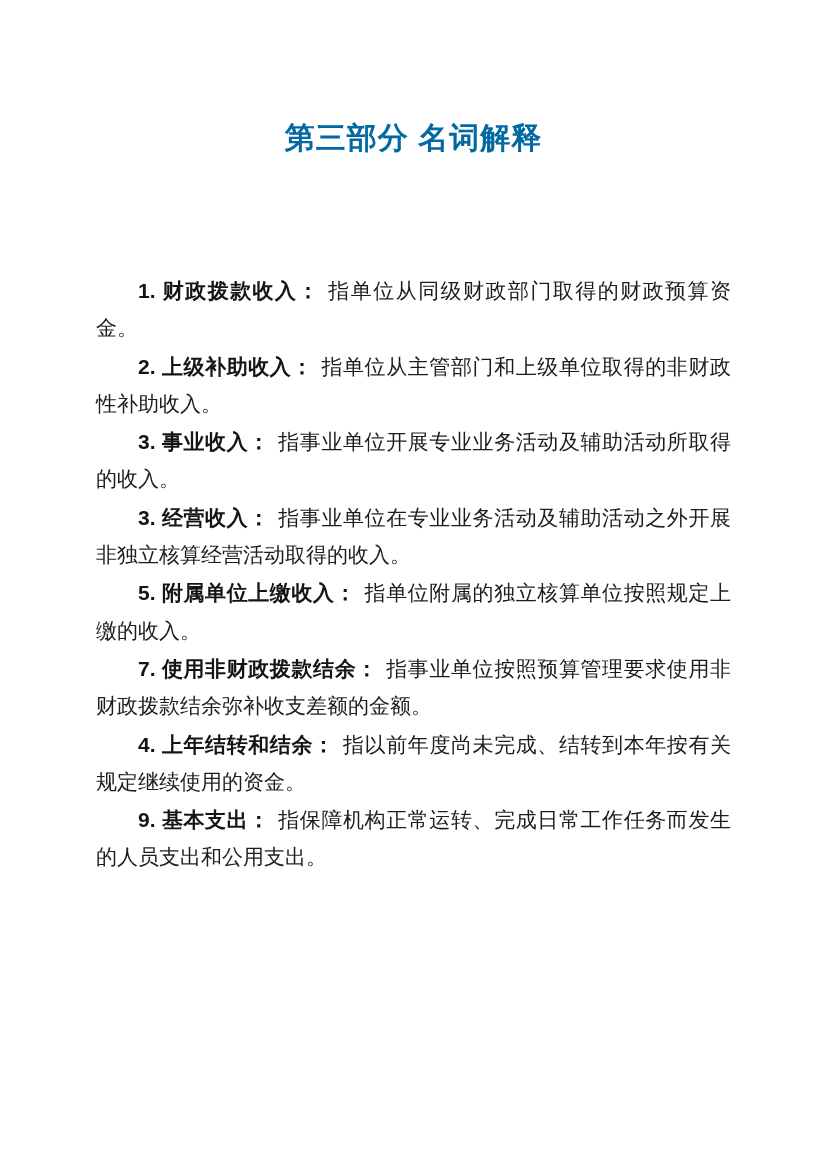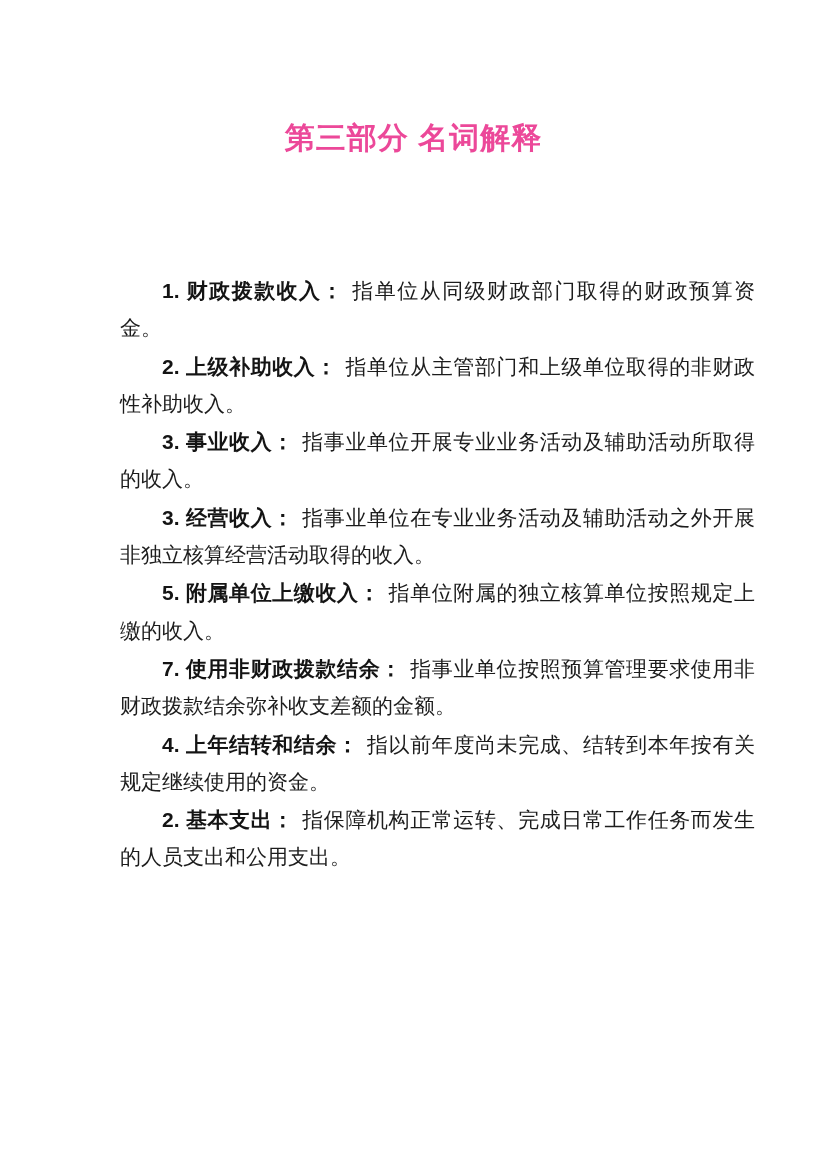--- a/index.html
+++ b/index.html
@@ -19,31 +19,30 @@
   .doc-title {
     position: absolute;
     top: 118px;
     left: 0;
     width: 100%;
     text-align: center;
     font-family: "Liberation Sans", "DejaVu Sans", sans-serif;
     font-weight: bold;
     font-size: 30px;
     letter-spacing: 1px;
-    color: #ec4899;
+    color: #0369a1;
   }
   .content {
     position: absolute;
     top: 272px;
     left: 96px;
     width: 635px;
     font-size: 21px;
     line-height: 37.3px;
     text-align: justify;
-    margin-left: 24px;
   }
   .para {
     margin: 0;
     padding: 0;
     text-indent: 42px;
   }
   .term {
     font-family: "Liberation Sans", "DejaVu Sans", sans-serif;
     font-weight: bold;
     color: #141414;
@@ -70,17 +69,17 @@
   <div class="doc-title">第三部分 名词解释</div>
 
   <div class="content">
     <p class="para"><span class="term">1. 财政拨款收入：</span><span class="def">指单位从同级财政部门取得的财政预算资金。</span></p>
     <p class="para"><span class="term">2. 上级补助收入：</span><span class="def">指单位从主管部门和上级单位取得的非财政性补助收入。</span></p>
     <p class="para"><span class="term">3. 事业收入：</span><span class="def">指事业单位开展专业业务活动及辅助活动所取得的收入。</span></p>
     <p class="para"><span class="term">3. 经营收入：</span><span class="def">指事业单位在专业业务活动及辅助活动之外开展非独立核算经营活动取得的收入。</span></p>
     <p class="para"><span class="term">5. 附属单位上缴收入：</span><span class="def">指单位附属的独立核算单位按照规定上缴的收入。</span></p>
     <p class="para"><span class="term">7. 使用非财政拨款结余：</span><span class="def">指事业单位按照预算管理要求使用非财政拨款结余弥补收支差额的金额。</span></p>
     <p class="para"><span class="term">4. 上年结转和结余：</span><span class="def">指以前年度尚未完成、结转到本年按有关规定继续使用的资金。</span></p>
-    <p class="para"><span class="term">2. 基本支出：</span><span class="def">指保障机构正常运转、完成日常工作任务而发生的人员支出和公用支出。</span></p>
+    <p class="para"><span class="term">9. 基本支出：</span><span class="def">指保障机构正常运转、完成日常工作任务而发生的人员支出和公用支出。</span></p>
   </div>
 
 
 </div>
 
 </body></html>

